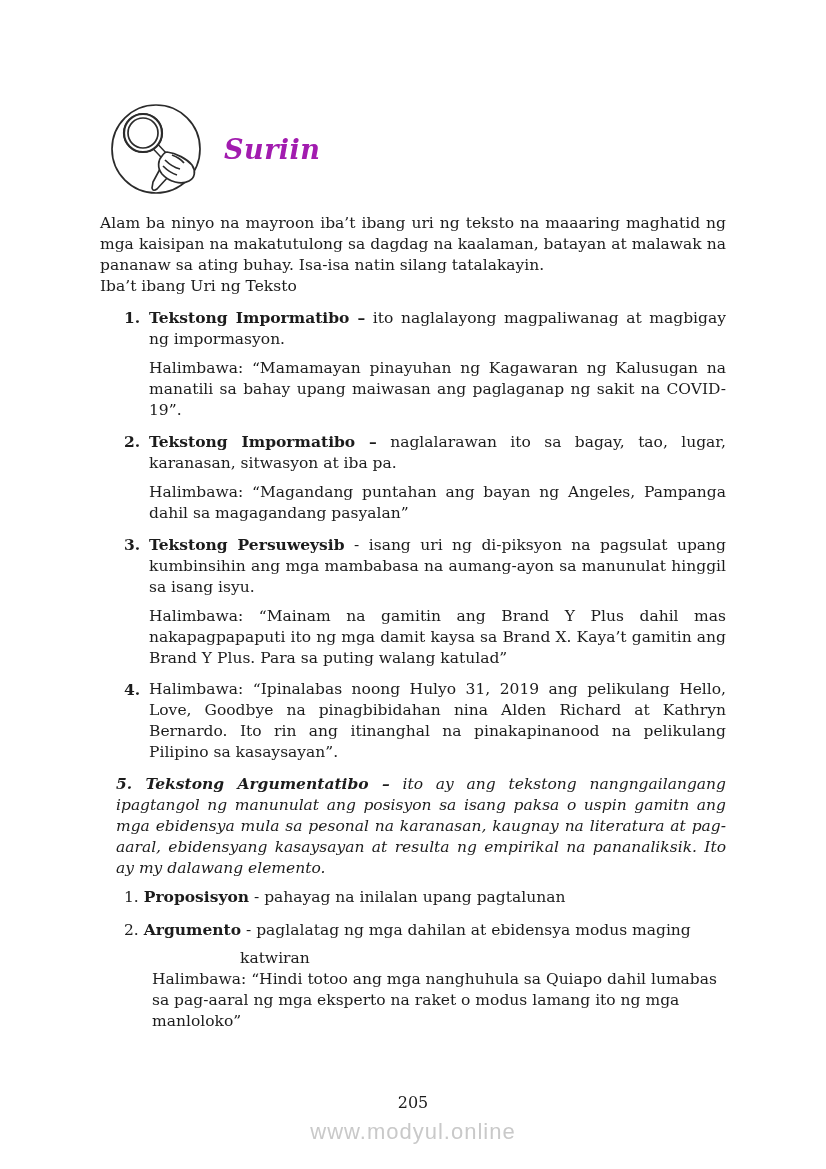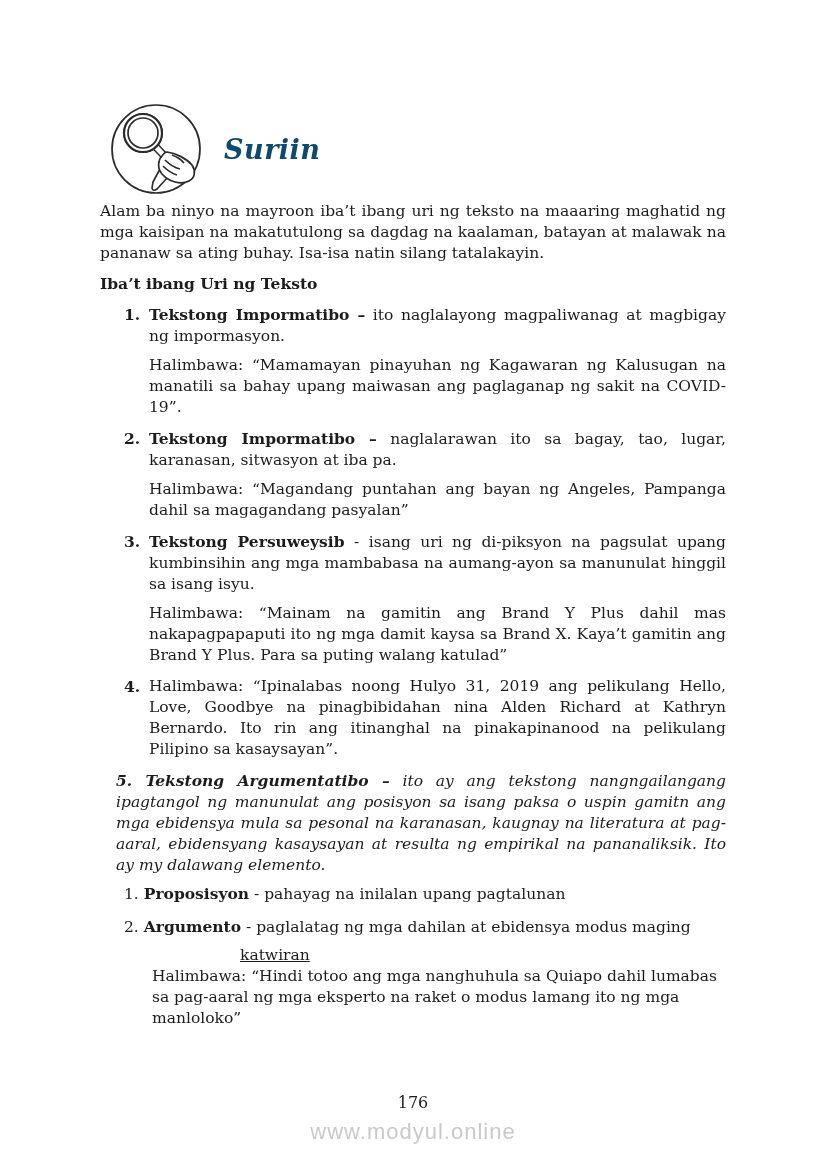--- a/index.html
+++ b/index.html
@@ -18,43 +18,43 @@
 
   
   .header { display: flex; align-items: center; padding-top: 103px; margin-left: 10px; }
   .badge-icon { width: 92px; height: 92px; flex: 0 0 auto; }
   .doc-title {
     margin-left: 22px;
     font-size: 27px;
     font-weight: bold;
     font-style: italic;
     letter-spacing: 0.5px;
-    color: #0c4a6e;
+    color: #a21caf;
   }
 
   
   p { margin: 0; }
-  .intro { margin-top: 6px; text-align: justify; }
-  .section-heading { margin-top: 9px; font-weight: bold; }
+  .intro { margin-top: 18px; text-align: justify; }
+  .section-heading { font-weight: normal; }
 
   
   .item { position: relative; padding-left: 49px; margin-top: 10px; }
   .item .num { position: absolute; left: 24px; top: 0; font-weight: bold; }
   .item .def { text-align: justify; }
   .item .example { margin-top: 8px; text-align: justify; }
   .term { font-weight: bold; }
 
   
   .item5 { margin-left: 16px; margin-top: 10px; text-align: justify; font-style: italic; }
 
   
   .sublist { margin-left: 24px; }
   .subitem { margin-top: 11px; }
   .subitem:first-child { margin-top: 7px; }
-  .continuation { margin-left: 140px; margin-top: 7px; text-decoration: underline; }
+  .continuation { margin-left: 140px; margin-top: 7px; }
   .final-example { margin-left: 52px; max-width: 580px; }
 
   
   .footer { position: absolute; left: 0; right: 0; top: 1092px; text-align: center; }
   .page-number { font-size: 16px; color: #1c1c1c; }
   .watermark {
     margin-top: 8px;
     font-family: "Liberation Sans", sans-serif;
     font-size: 22px;
     letter-spacing: 1px;
@@ -145,16 +145,16 @@
         <span>- paglalatag ng mga dahilan at ebidensya modus maging</span>
       </p>
     </div>
     <p class="continuation">katwiran</p>
 
     <p class="final-example">Halimbawa: “Hindi totoo ang mga nanghuhula sa Quiapo dahil lumabas sa pag-aaral ng mga eksperto na raket o modus lamang ito ng mga manloloko”</p>
 
   </div>
 
   <div class="footer">
-    <div class="page-number">176</div>
+    <div class="page-number">205</div>
     <div class="watermark">www.modyul.online</div>
   </div>
 </div>
 
 </body></html>

